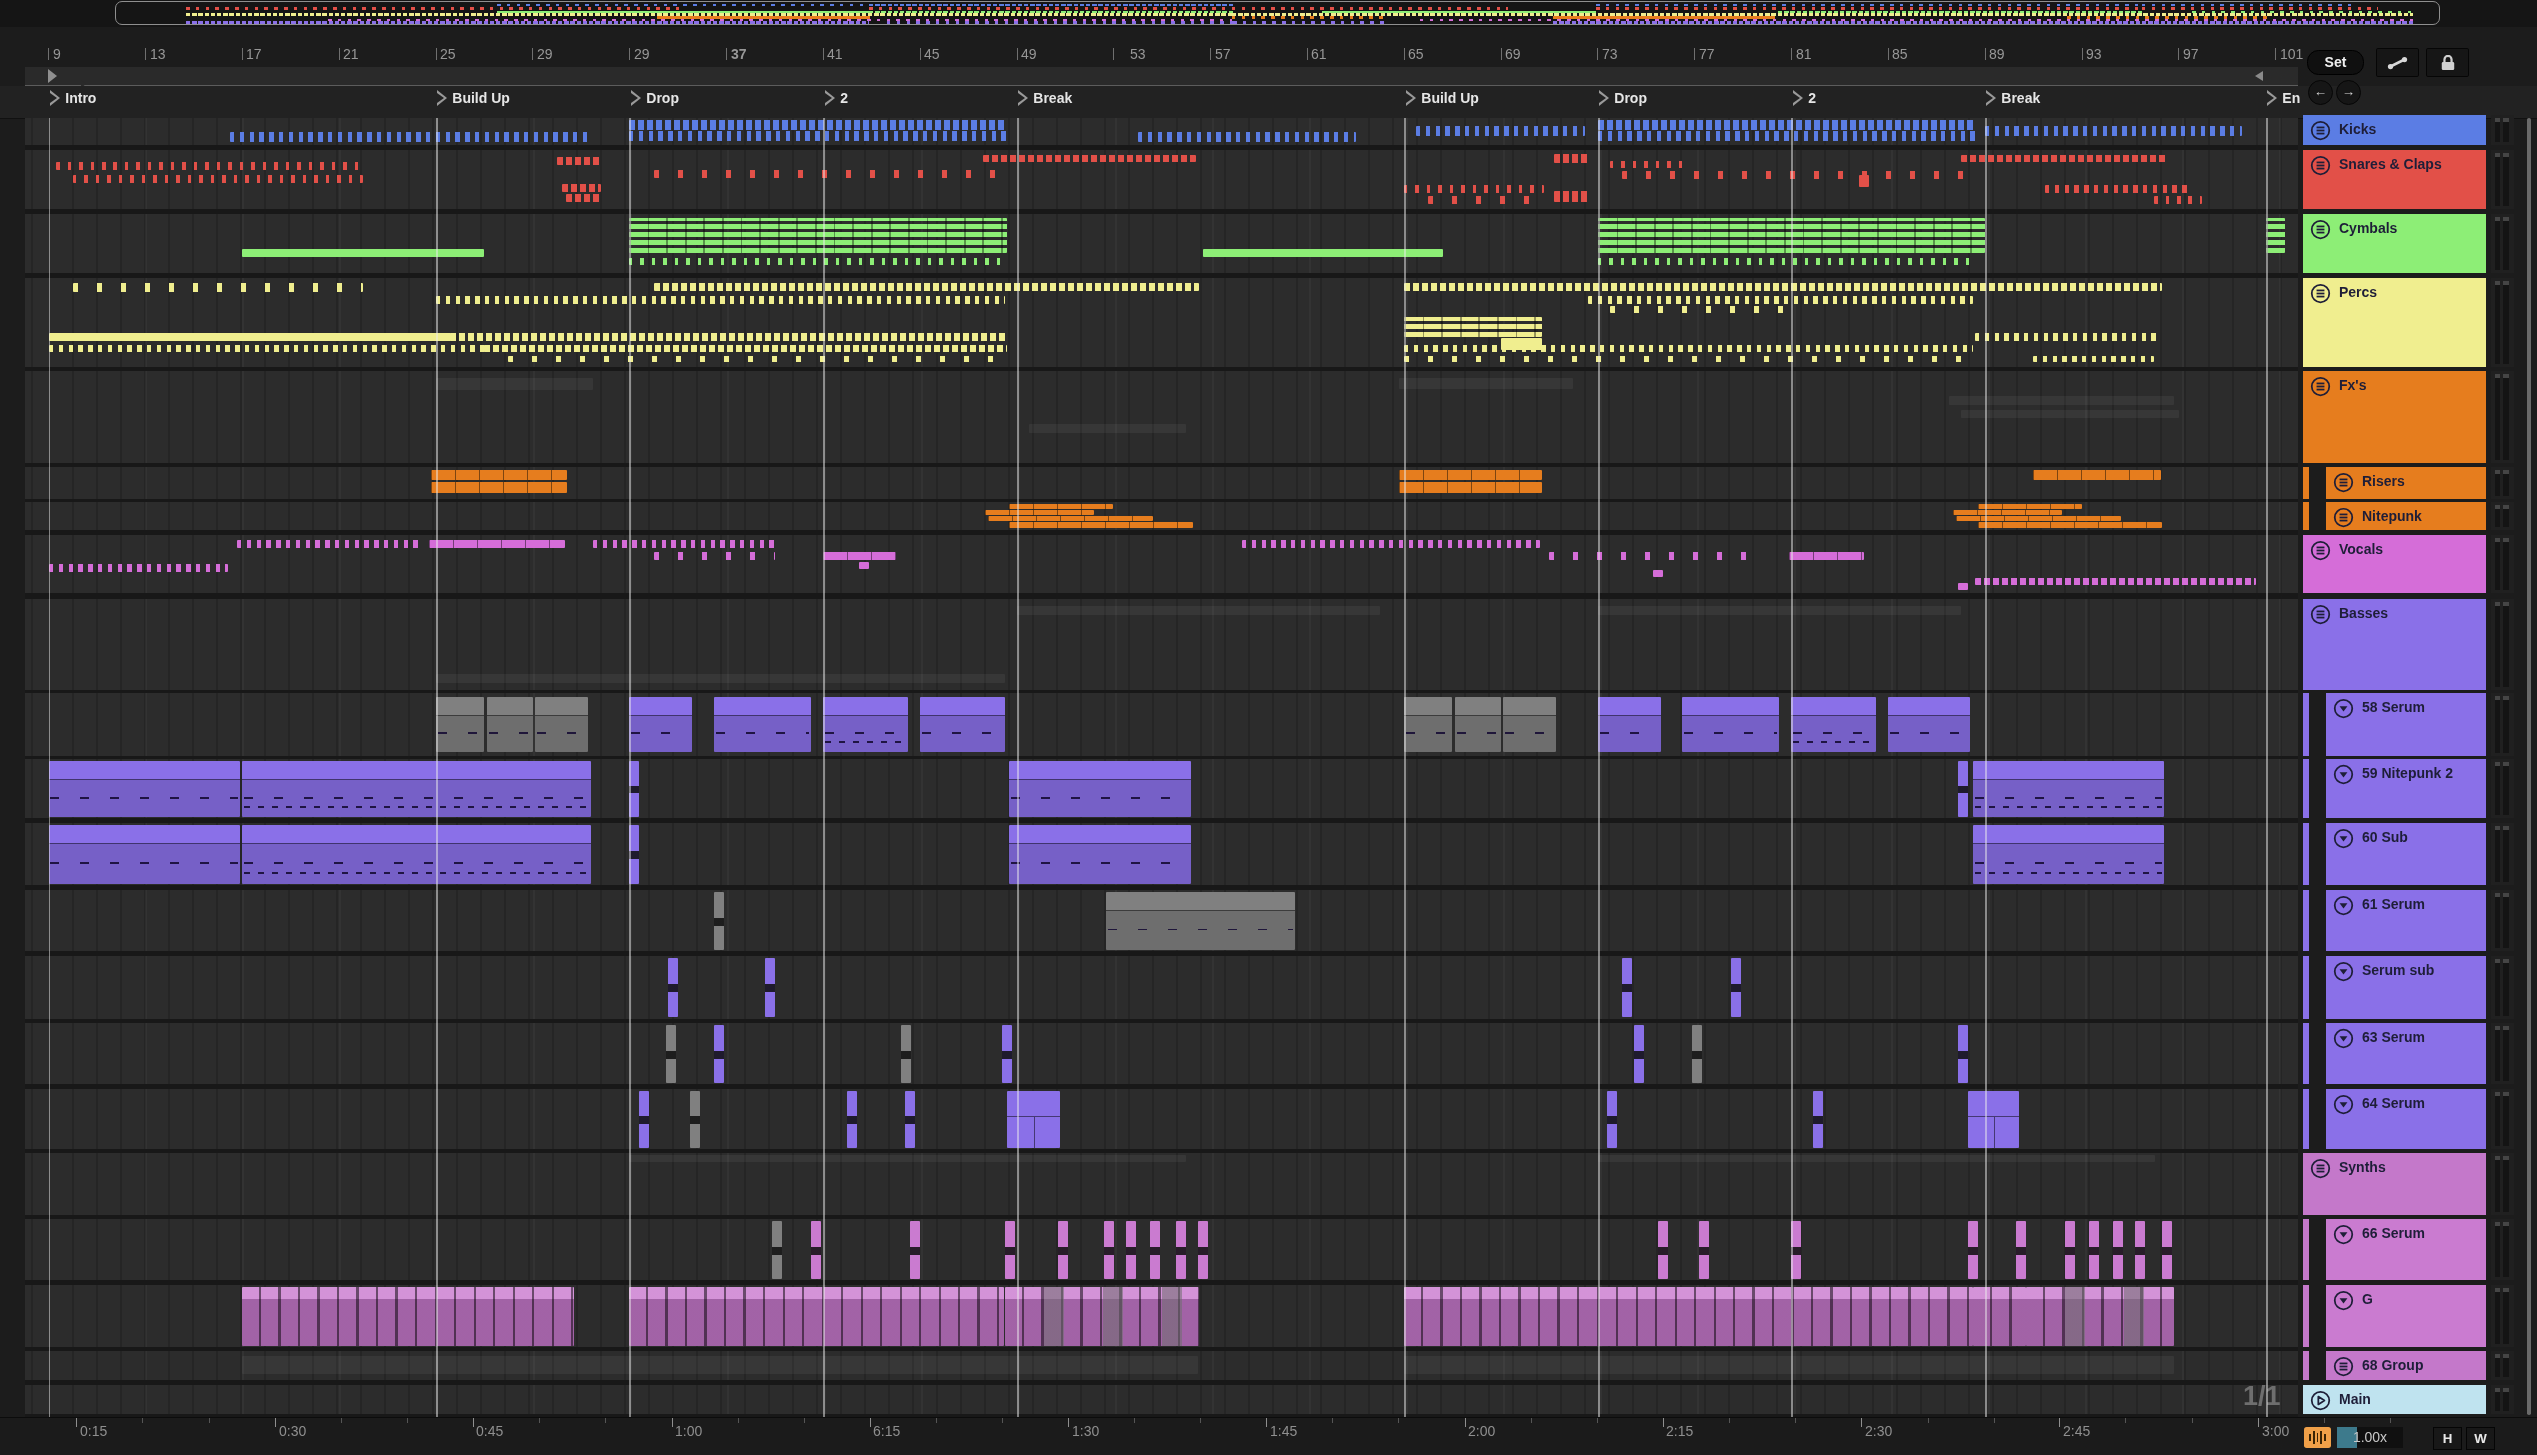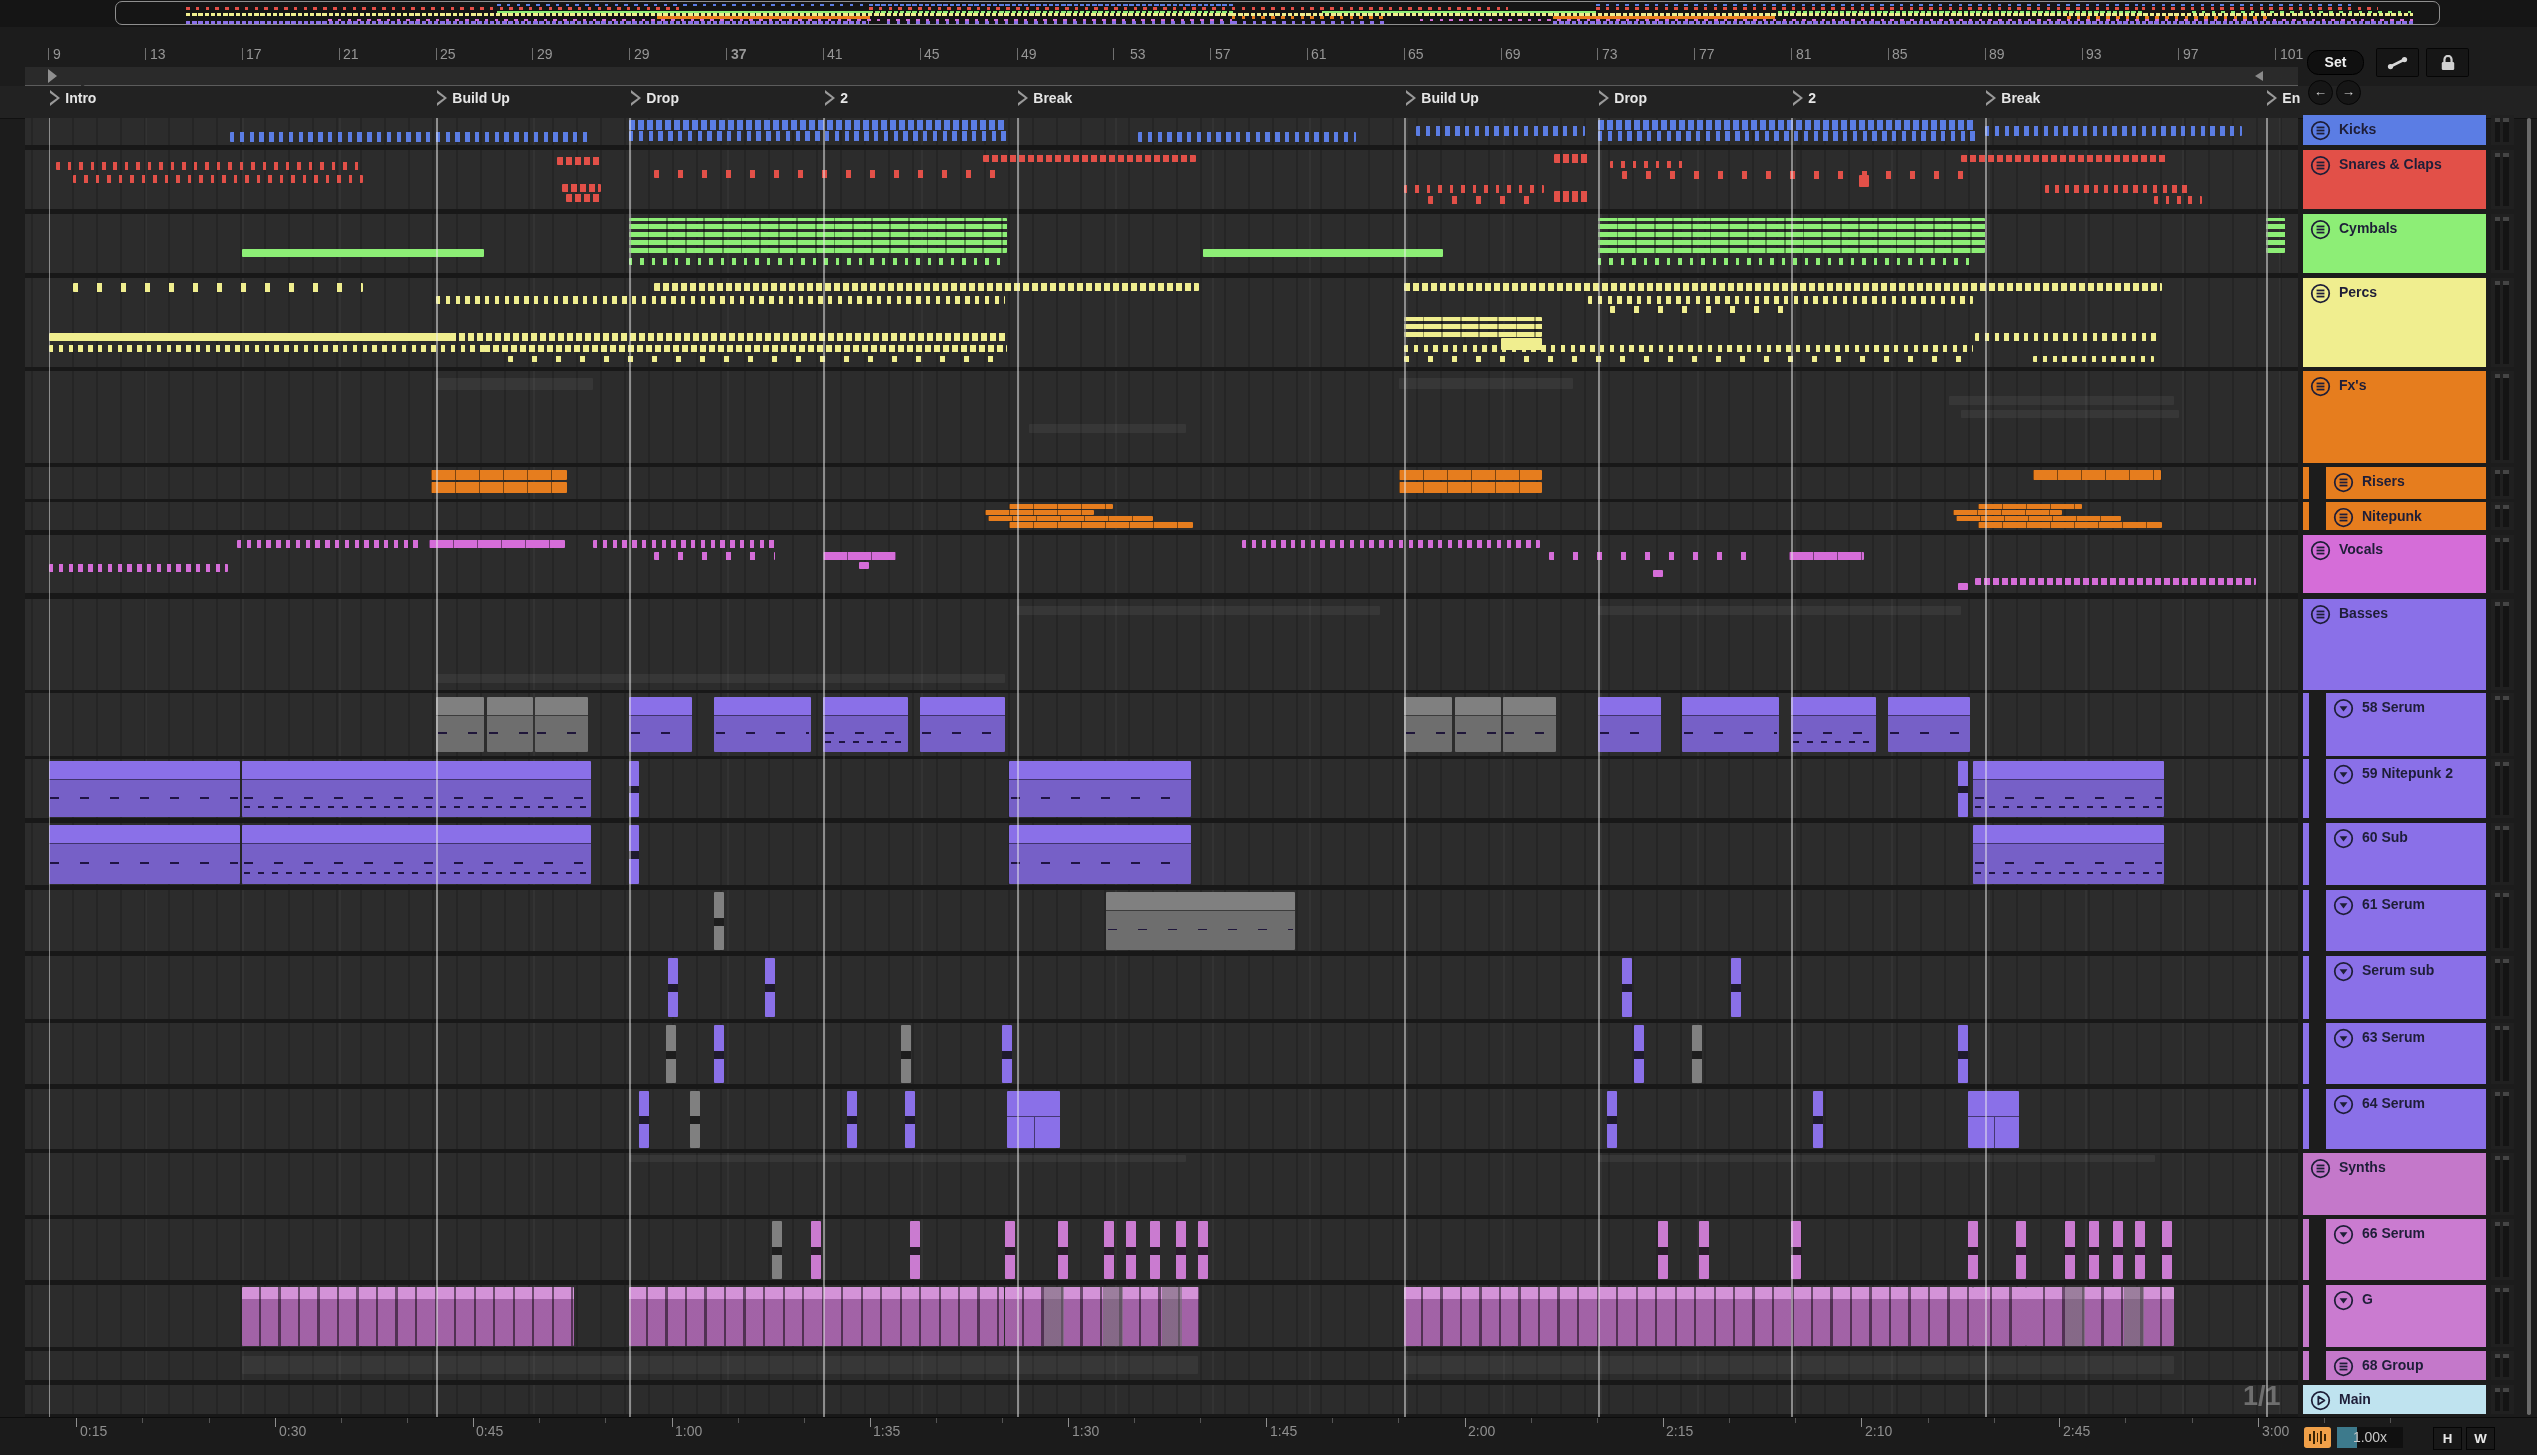--- a/index.html
+++ b/index.html
@@ -933,41 +933,41 @@
       <div class="time-tick-minor" style="left: 407px;"></div>
       <div class="time-tick" style="left: 473px;"></div>
       <div class="time-label" style="left: 476px;">0:45</div>
       <div class="time-tick-minor" style="left: 539px;"></div>
       <div class="time-tick-minor" style="left: 605px;"></div>
       <div class="time-tick" style="left: 672px;"></div>
       <div class="time-label" style="left: 675px;">1:00</div>
       <div class="time-tick-minor" style="left: 738px;"></div>
       <div class="time-tick-minor" style="left: 804px;"></div>
       <div class="time-tick" style="left: 870px;"></div>
-      <div class="time-label" style="left: 873px;">1:35</div>
+      <div class="time-label" style="left: 873px;">6:15</div>
       <div class="time-tick-minor" style="left: 936px;"></div>
       <div class="time-tick-minor" style="left: 1002px;"></div>
       <div class="time-tick" style="left: 1068px;"></div>
       <div class="time-label" style="left: 1072px;">1:30</div>
       <div class="time-tick-minor" style="left: 1134px;"></div>
       <div class="time-tick-minor" style="left: 1200px;"></div>
       <div class="time-tick" style="left: 1266px;"></div>
       <div class="time-label" style="left: 1270px;">1:45</div>
       <div class="time-tick-minor" style="left: 1332px;"></div>
       <div class="time-tick-minor" style="left: 1398px;"></div>
       <div class="time-tick" style="left: 1465px;"></div>
       <div class="time-label" style="left: 1468px;">2:00</div>
       <div class="time-tick-minor" style="left: 1531px;"></div>
       <div class="time-tick-minor" style="left: 1597px;"></div>
       <div class="time-tick" style="left: 1663px;"></div>
       <div class="time-label" style="left: 1666px;">2:15</div>
       <div class="time-tick-minor" style="left: 1729px;"></div>
       <div class="time-tick-minor" style="left: 1795px;"></div>
       <div class="time-tick" style="left: 1861px;"></div>
-      <div class="time-label" style="left: 1865px;">2:10</div>
+      <div class="time-label" style="left: 1865px;">2:30</div>
       <div class="time-tick-minor" style="left: 1928px;"></div>
       <div class="time-tick-minor" style="left: 1994px;"></div>
       <div class="time-tick" style="left: 2059px;"></div>
       <div class="time-label" style="left: 2063px;">2:45</div>
       <div class="time-tick-minor" style="left: 2125px;"></div>
       <div class="time-tick-minor" style="left: 2192px;"></div>
       <div class="time-tick" style="left: 2258px;"></div>
       <div class="time-label" style="left: 2262px;">3:00</div>
       <div class="time-tick-minor" style="left: 2324px;"></div>
       <div class="time-tick-minor" style="left: 2390px;"></div>

